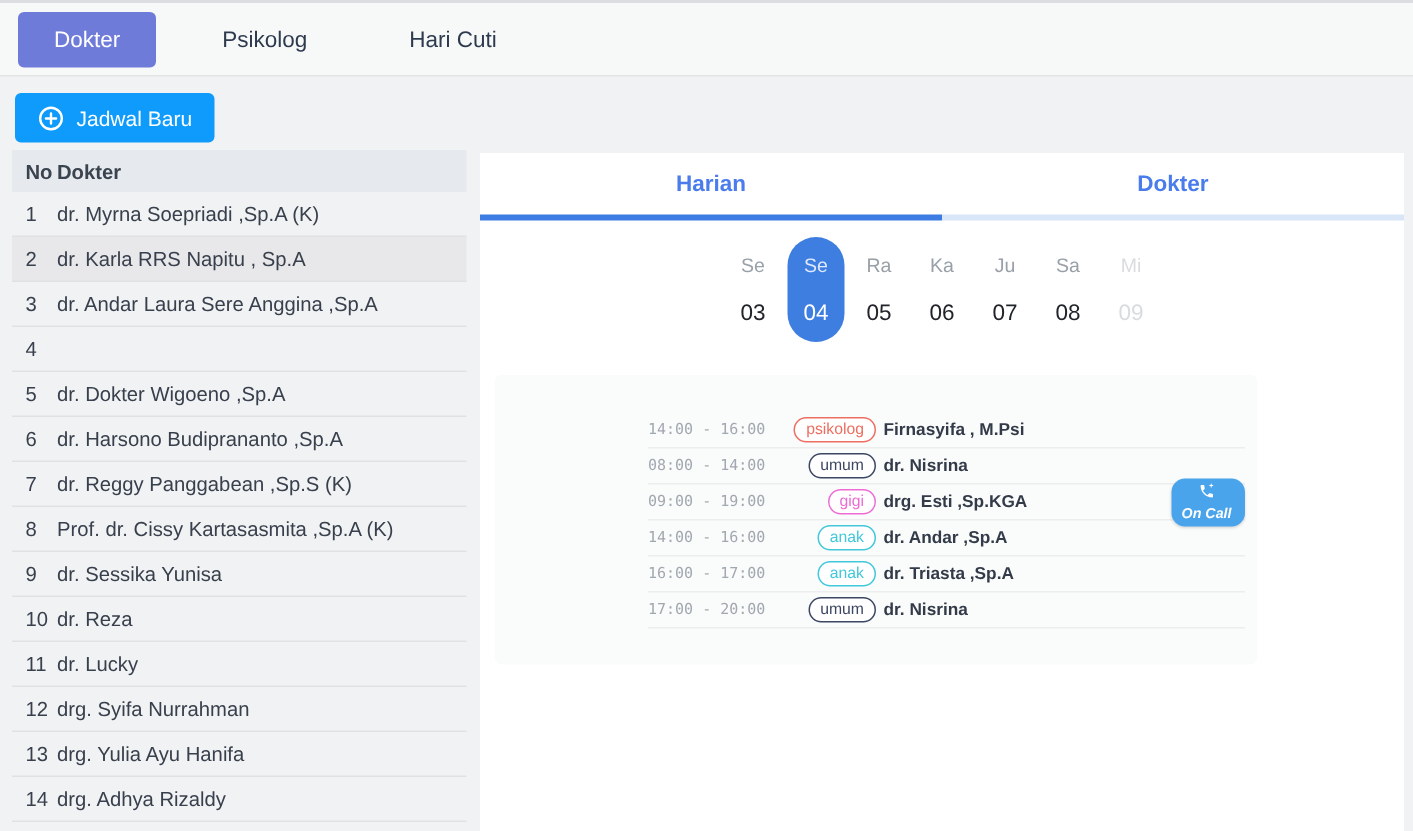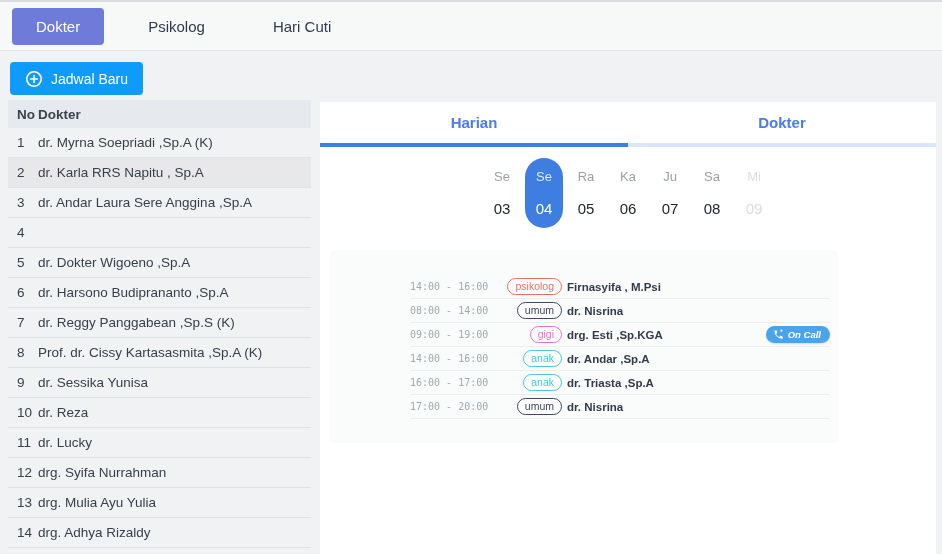--- a/index.html
+++ b/index.html
@@ -68,40 +68,41 @@
   .wdate{font-size:15px;font-weight:normal;color:#21252b}
   .wday.selected{background:#3d7ee0}
   .wday.selected .wdow{color:#dfe9fb}
   .wday.selected .wdate{color:#fff}
   .wday.disabled .wdow,.wday.disabled .wdate{color:#d9dcdf}
 
   .sched{
     position:absolute;left:10px;top:148px;width:508px;height:193px;
     background:#fafbfb;border-radius:4px;
   }
-  .slist{margin-left:80px;margin-right:8px;padding-top:25px}
+  .slist{margin-left:102px;margin-right:8px;padding-top:25px}
   .srow{
     height:24px;display:flex;align-items:center;
     border-bottom:1px solid #ededee;
   }
   .stime{
     width:78px;flex:none;white-space:nowrap;
     font-family:"DejaVu Sans Mono",monospace;font-size:10px;color:#a2a8b0;
   }
   .sbcol{width:74px;flex:none;display:flex;justify-content:flex-end}
   .sbadge{
     border:1px solid;border-radius:9px;padding:1px 7px 2px;
     font-size:10.5px;line-height:1.2;background:#fff;
   }
   .sname{margin-left:5px;font-size:11.5px;font-weight:bold;color:#333b49;white-space:nowrap}
   .oncall{
     margin-left:auto;background:#4aa4eb;color:#fff;border-radius:9px;
     font-size:9.5px;font-style:italic;font-weight:bold;
     padding:3px 9px 3px 7px;display:flex;align-items:center;gap:4px;
     box-shadow:0 1px 2px rgba(0,0,0,.15);
+    flex-direction:column;
   }
 </style>
 </head>
 <body>
 
 <div class="topbar">
 
   <div id="toptabs" style="display:flex;gap:20px;align-items:center">
       <button class="ttab active">
       <span>Dokter</span>
@@ -174,21 +175,21 @@
       <div class="drow">
       <span class="col-no">11</span>
       <span>dr. Lucky</span>
     </div>
       <div class="drow">
       <span class="col-no">12</span>
       <span>drg. Syifa Nurrahman</span>
     </div>
       <div class="drow">
       <span class="col-no">13</span>
-      <span>drg. Mulia Ayu Yulia</span>
+      <span>drg. Yulia Ayu Hanifa</span>
     </div>
       <div class="drow">
       <span class="col-no">14</span>
       <span>drg. Adhya Rizaldy</span>
     </div>
     </div>
 </div>
 
 <div class="panel">
 

